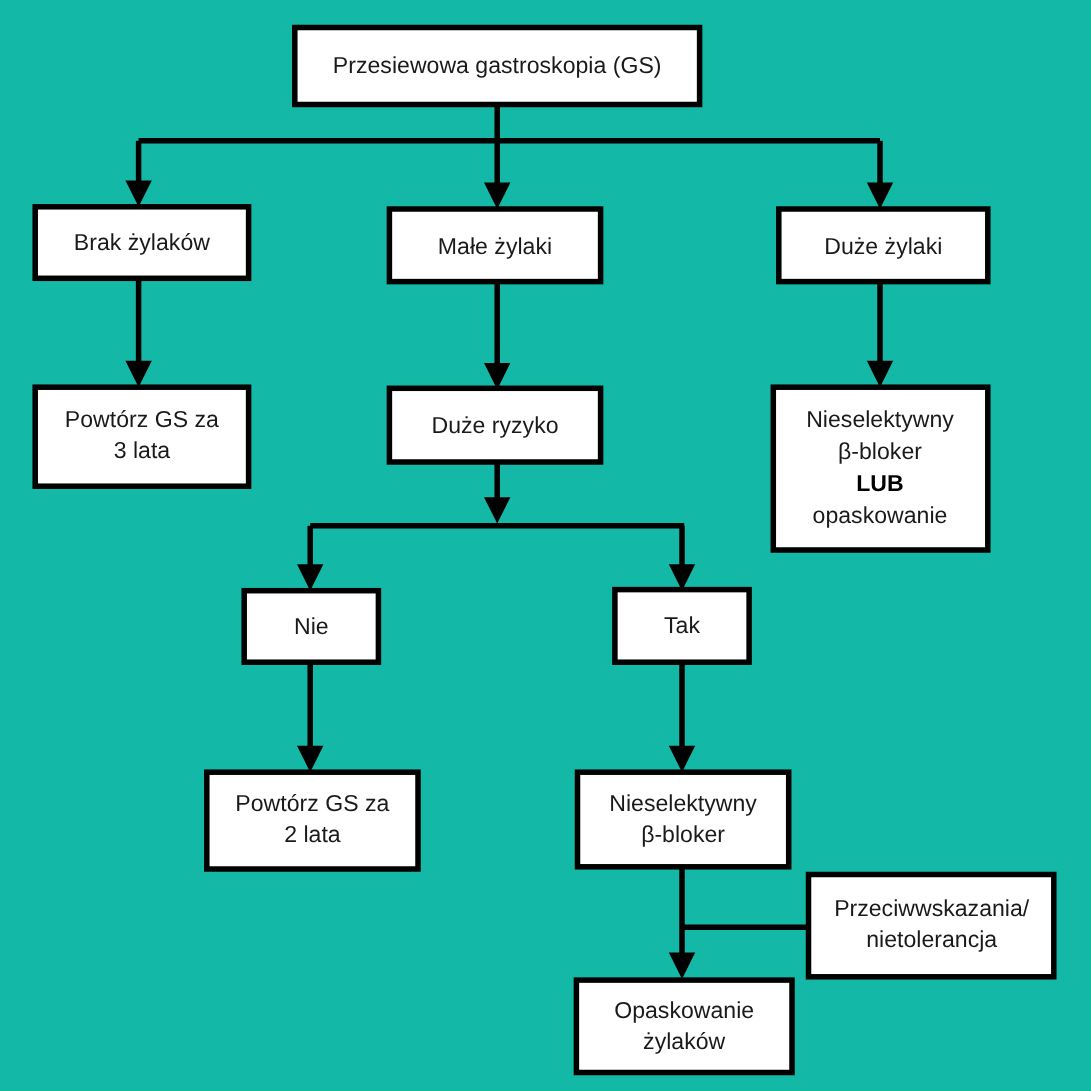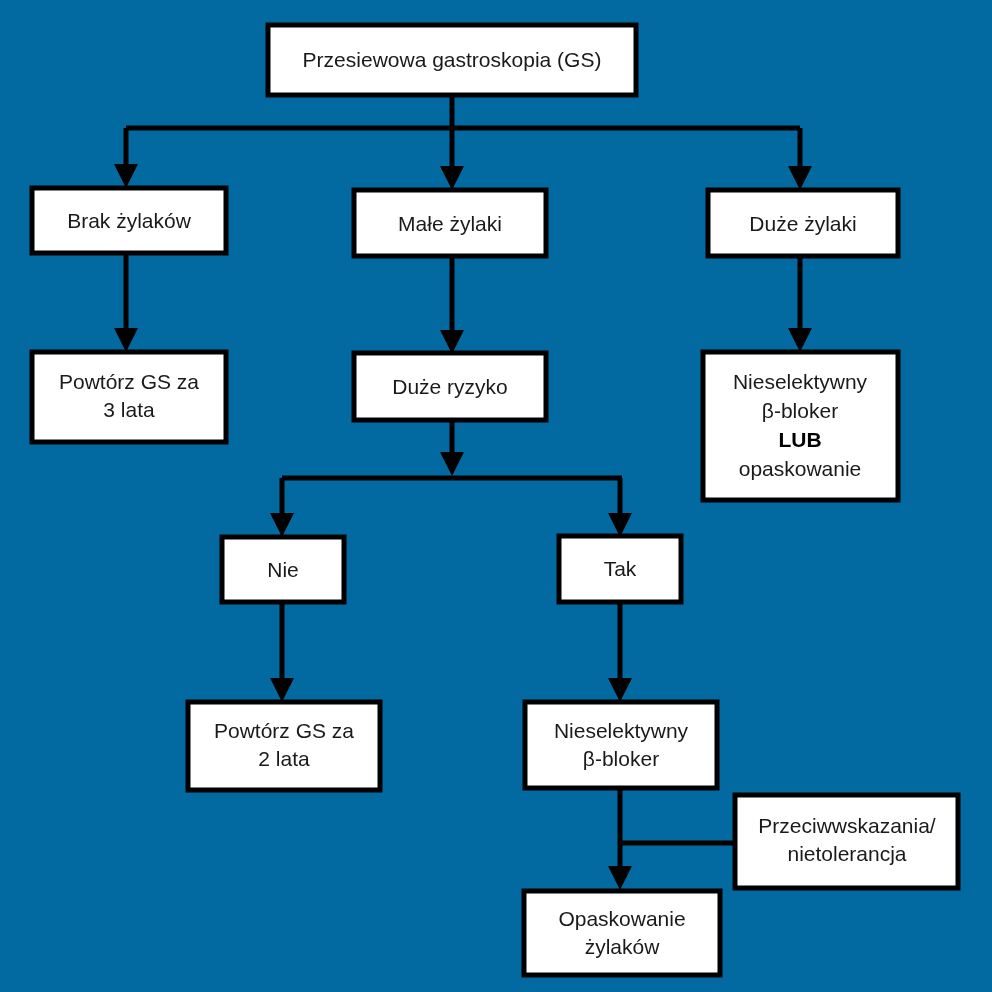--- a/index.html
+++ b/index.html
@@ -10,21 +10,21 @@
   body {
     width: 992px;
     height: 992px;
     font-family: "Liberation Sans", sans-serif;
     overflow: hidden;
   }
   #flowchart-root {
     position: relative;
     width: 992px;
     height: 992px;
-    background: #0369a1;
+    background: #14b8a6;
     text-decoration: underline;
   }
   svg.chart-canvas {
     display: block;
     width: 992px;
     height: 992px;
   }
   .node-box {
     fill: #ffffff;
     stroke: #000000;

